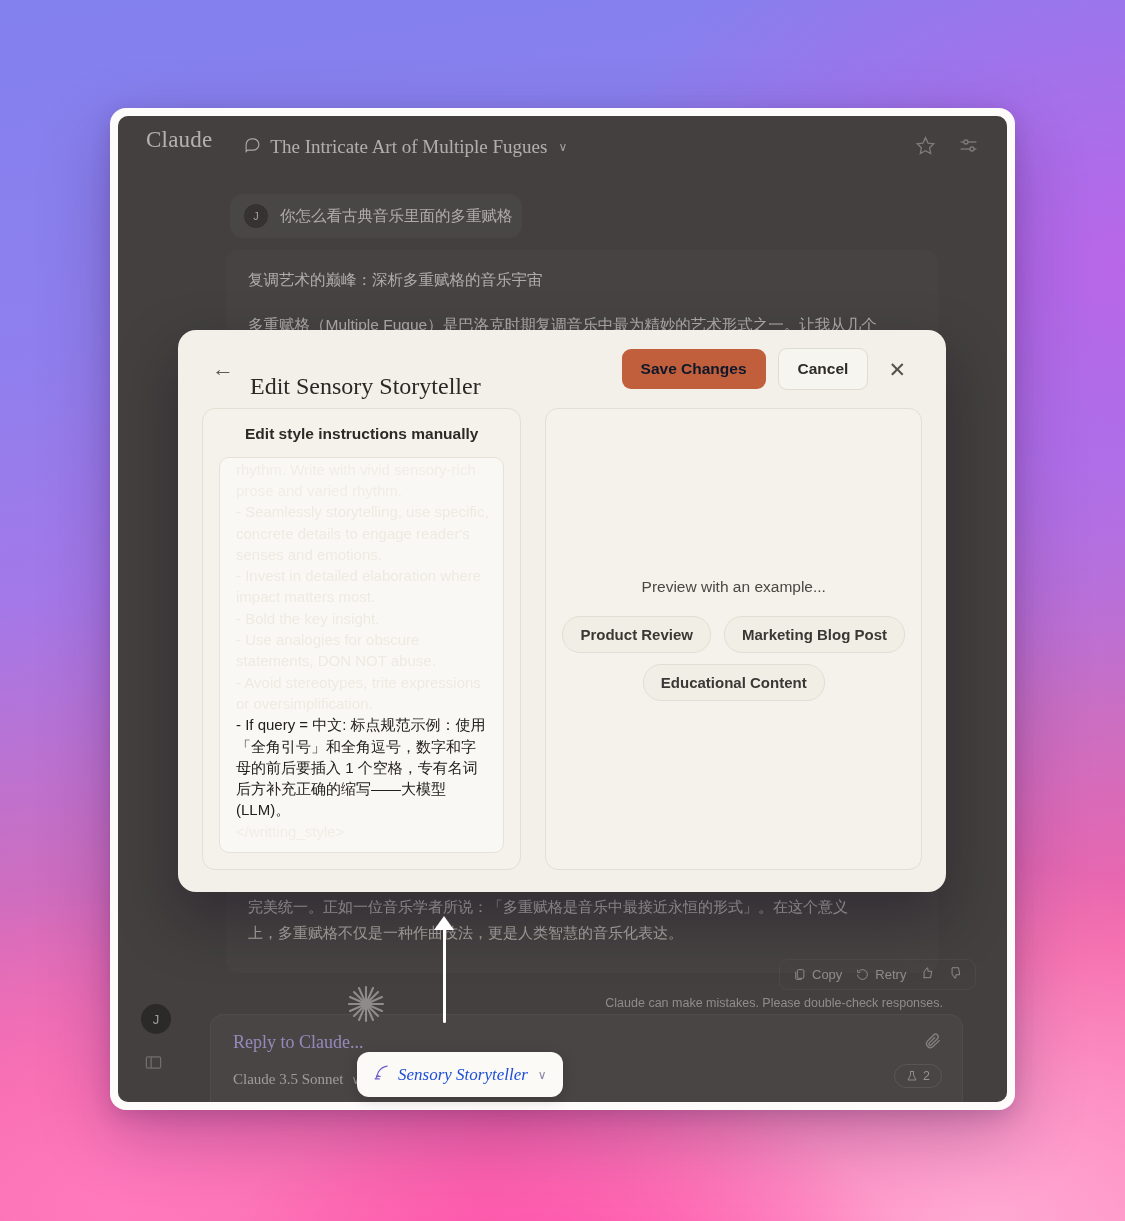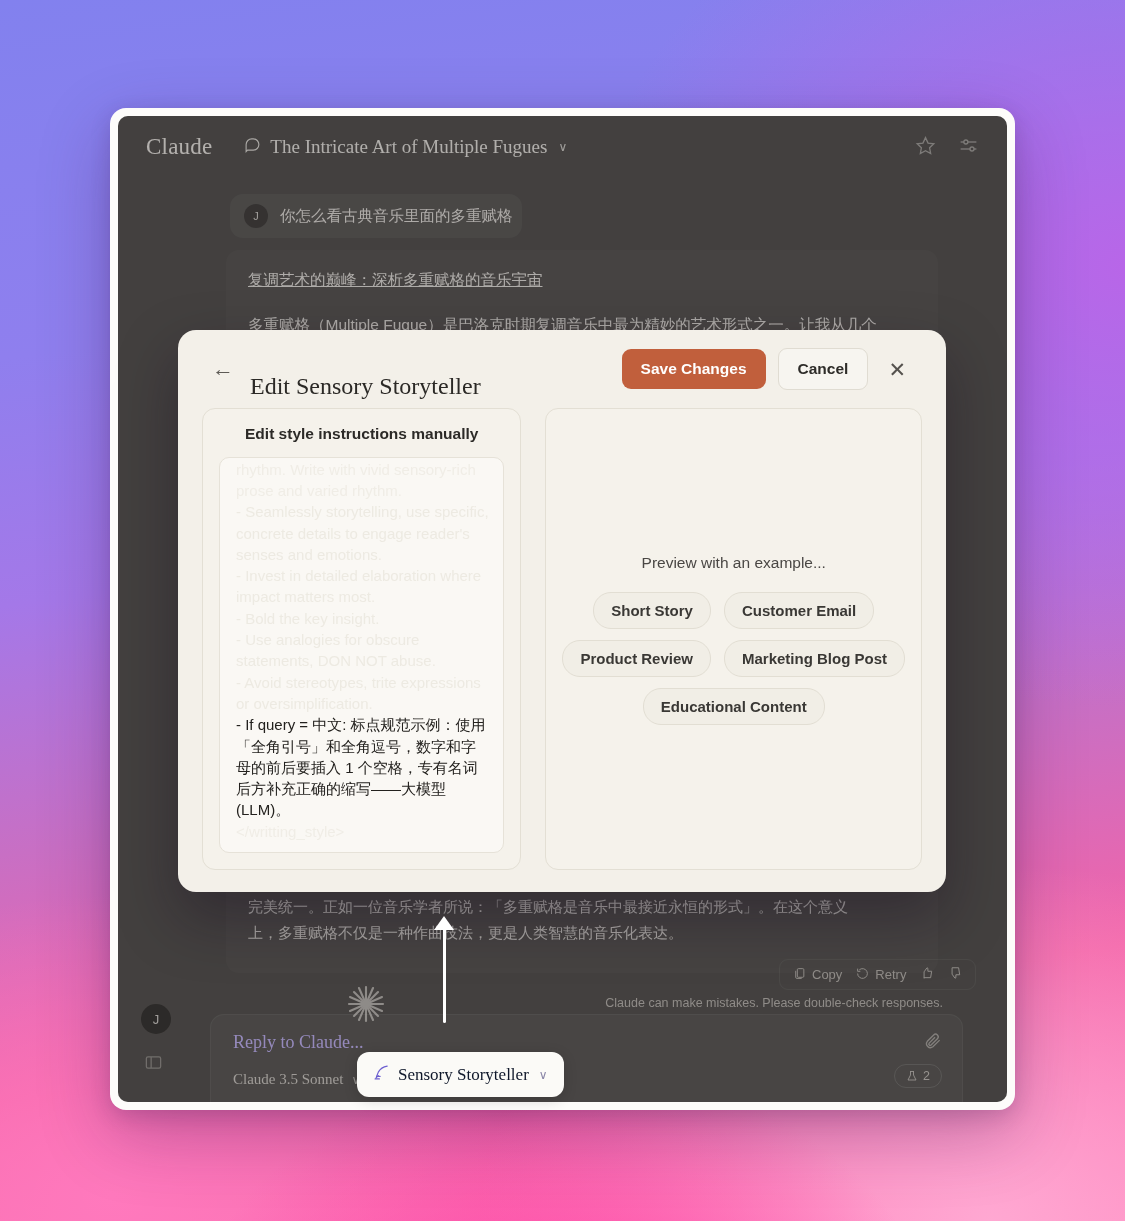--- a/index.html
+++ b/index.html
@@ -39,21 +39,21 @@
     background: #4f4d4b;
     border-radius: 10px;
     overflow: hidden;
   }
 
   
   .conv-layer { position: absolute; inset: 0; color: #e9e7e3; }
 
   .chat-header {
     position: absolute; left: 0; right: 0; top: 0; height: 62px;
-    display: flex; align-items: center; padding: 11px 28px;
+    display: flex; padding: 11px 28px;
   }
   .brand {
     font-family: "Liberation Serif", serif;
     font-size: 23px; color: #efece8; letter-spacing: .2px;
   }
   .conv-title {
     display: flex; align-items: center; gap: 9px;
     margin-left: 32px;
     font-family: "Liberation Serif", serif;
     font-size: 19px; color: #eceae6;
@@ -77,41 +77,40 @@
     display: flex; align-items: center; justify-content: center;
     font-size: 11px; flex: 0 0 auto;
   }
   .msg-user-text { font-size: 15.5px; color: #e8e5e1; white-space: nowrap; }
 
   .msg-assistant {
     position: absolute; left: 108px; top: 134px;
     width: 712px; padding: 20px 22px 14px;
     background: rgba(255,255,255,0.028);
     border-radius: 13px;
-    text-decoration: underline;
   }
   .asst-h { font-size: 15.5px; color: #e9e6e2; margin-bottom: 20px; }
   .asst-p { font-size: 15.5px; color: #e6e3df; line-height: 1.75; }
 
   .conv-tail {
     position: absolute; left: 108px; top: 760px;
     width: 712px; padding: 18px 22px 26px;
     border-radius: 13px;
     background: rgba(255,255,255,0.028);
   }
   .conv-tail p { font-size: 15px; color: #e2dfdb; line-height: 1.75; }
 
   .msg-actions {
     position: absolute; left: 661px; top: 843px;
     display: flex; align-items: center; gap: 14px;
     padding: 6px 13px; border-radius: 9px;
     border: 1px solid rgba(255,255,255,0.07);
     color: #bdb9b4; font-size: 13px;
   }
-  .msg-actions .ai { display: flex; gap: 6px; }
+  .msg-actions .ai { display: flex; align-items: center; gap: 6px; }
 
   .claude-star {
     position: absolute; left: 228px; top: 868px;
     width: 40px; height: 40px; opacity: .8;
   }
 
   .disclaimer {
     position: absolute; right: 64px; top: 880px;
     font-size: 12.5px; color: #bcb8b3;
   }
@@ -176,21 +175,21 @@
     display: flex; align-items: center;
     height: 78px; padding: 0 10px;
   }
   .back-arrow { font-size: 22px; color: #5d5a55; line-height: 1; margin-right: 16px; }
   .modal-title {
     font-family: "Liberation Serif", serif;
     font-size: 24px; color: #2b2926; margin-top: 35px;
   }
   .modal-head-actions { margin-left: auto; display: flex; align-items: center; gap: 12px; }
   .btn-save {
-    background: #c15f3c; color: #ffffff;
+    background: #c15f3c; color: #0f172a;
     border: none; border-radius: 9px;
     padding: 11px 19px; font-size: 15.5px; font-weight: bold;
     font-family: "Liberation Sans", sans-serif;
     cursor: pointer;
   }
   .btn-cancel {
     background: #f7f5f0; color: #2e2c29;
     border: 1px solid #e0dcd2; border-radius: 9px;
     padding: 11px 19px; font-size: 15.5px; font-weight: bold;
     font-family: "Liberation Sans", sans-serif;
@@ -265,21 +264,21 @@
   .style-pill {
     position: absolute; left: 357px; top: 1052px;
     background: #fbfaf7;
     border-radius: 12px;
     padding: 12px 16px;
     display: flex; align-items: center; gap: 8px;
     box-shadow: 0 3px 14px rgba(0,0,0,0.16);
   }
   .style-pill-text {
     font-family: "Liberation Serif", serif;
-    font-size: 17px; color: #0f172a;
+    font-size: 17px; color: #1d4ed8; font-style: italic;
   }
   .style-pill .chev2 { font-size: 12px; color: #8b86a8; margin-left: 2px; }
 </style>
 </head>
 <body>
 
 <div class="app-window">
   <div class="app-inner">
 
     <div class="conv-layer">
@@ -431,24 +430,20 @@
           <div class="active">- If query = 中文: 标点规范示例：使用「全角引号」和全角逗号，数字和字母的前后要插入 1 个空格，专有名词后方补充正确的缩写——大模型 (LLM)。</div>
           <div class="ghost">&lt;/writting_style&gt;</div>
         </div>
       </div>
     </div>
 
     <div class="pane preview-pane">
       <div class="preview-label">Preview with an example...</div>
       <div class="chip-rows">
         <div class="chip-row">
-          <button class="chip">Short Story</button>
-          <button class="chip">Customer Email</button>
-        </div>
-        <div class="chip-row">
           <button class="chip">Product Review</button>
           <button class="chip">Marketing Blog Post</button>
         </div>
         <div class="chip-row">
           <button class="chip">Educational Content</button>
         </div>
       </div>
     </div>
 
   </div>

